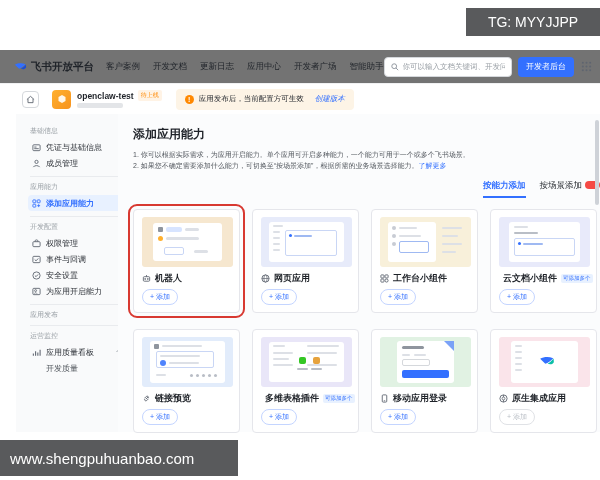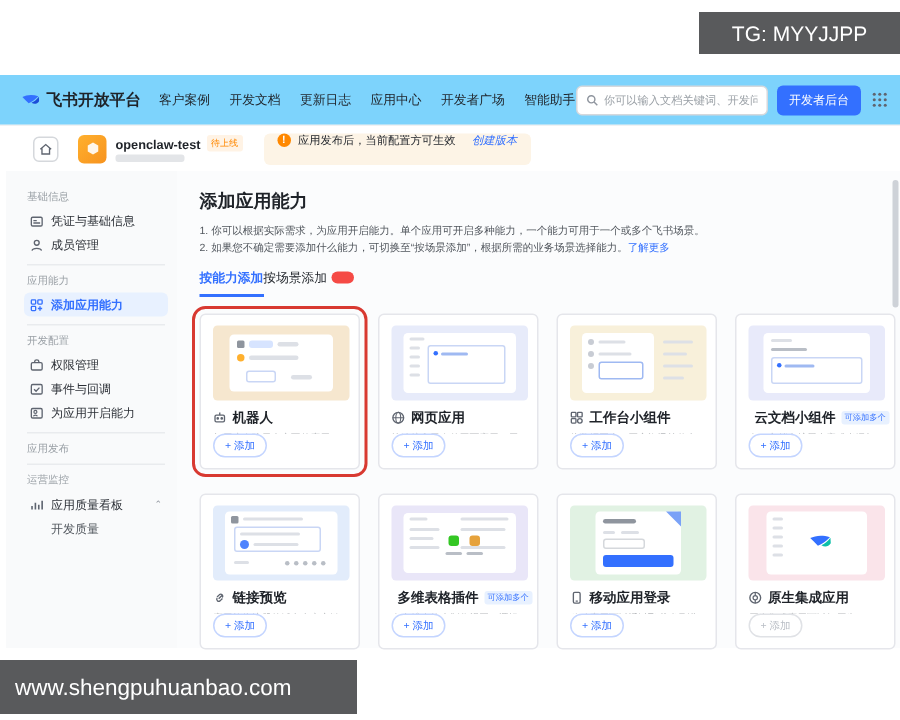--- a/index.html
+++ b/index.html
@@ -12,21 +12,21 @@
   .tg-box {
     position:absolute; top:8px; right:0; width:134px; height:28px; background:#595a5c;
     color:#fff; font-size:14px; display:flex; align-items:center; justify-content:center; z-index:50;
   }
   .site-box {
     position:absolute; left:0; top:440px; width:238px; height:36px; background:#595a5c;
     color:#fff; font-size:15px; display:flex; align-items:center; padding-left:10px; z-index:50;
   }
   
   .topnav {
-    position:absolute; top:50px; left:0; width:600px; height:34px; background:#7dd3fc;
+    position:absolute; top:50px; left:0; width:600px; height:34px; background:#737373;
     border-bottom:1px solid #f0f1f2; display:flex; align-items:center; padding:0 8px 0 14px;
   }
   .brand { display:flex; align-items:center; gap:4px; margin-right:12px; }
   .brand-name { font-size:10.5px; font-weight:bold; white-space:nowrap; }
   .nav-items { display:flex; gap:13px; }
   .nav-item { font-size:8.5px; color:#1f2329; white-space:nowrap; cursor:pointer; }
   .searchbox {
     margin-left:auto; width:188px; height:20px; border:1px solid #d5d8dc; border-radius:4px;
     display:flex; align-items:center; padding:0 6px; gap:4px; background:#fff;
   }
@@ -56,31 +56,31 @@
   }
   .app-meta { margin-left:6px; display:flex; flex-direction:column; justify-content:center; }
   .app-name-row { display:flex; align-items:center; gap:4px; }
   .app-name { font-size:8.5px; font-weight:bold; color:#1f2329; }
   .status-tag {
     font-size:6px; color:#ff8800; background:#fff3e5; border-radius:2px; padding:1px 3px; white-space:nowrap;
   }
   .app-sub { margin-top:2px; width:46px; height:5px; border-radius:2px; background:#e3e5e8; }
   .alert-pill {
     margin-left:14px; height:21px; background:#fdf4e6; border-radius:4px;
-    display:flex; gap:5px; padding:0 9px;
+    display:flex; align-items:center; gap:5px; padding:0 9px;
   }
   .alert-dot {
     width:9px; height:9px; border-radius:50%; background:#ff8800; color:#fff; font-size:7px;
     display:flex; align-items:center; justify-content:center; font-weight:bold;
   }
   .alert-text { font-size:7.5px; color:#1f2329; white-space:nowrap; }
   .alert-link { font-size:7.5px; color:#3370ff; margin-left:6px; white-space:nowrap; cursor:pointer;font-style:italic; }
   
   .sidebar {
-    position:absolute; top:114px; left:4px; width:118px; height:318px; background:#f9fafb;
+    position:absolute; top:114px; left:16px; width:118px; height:318px; background:#f9fafb;
     border-right:1px solid #eceef0; padding:7px 9px 0 12px; overflow:hidden;
   }
   .side-header { font-size:7px; color:#9aa0a6; margin:5px 0 3px 2px; }
   .side-item {
     display:flex; align-items:center; gap:5px; height:16px; padding:0 4px; border-radius:4px;
     font-size:8px; color:#2b2f36; cursor:pointer; white-space:nowrap;
   }
   .side-item.active { background:#e8f1ff; color:#3370ff; font-weight:bold; }
   .side-item.active svg { stroke:#3370ff; }
   .side-item svg { stroke:#5f6570; flex:none; }
@@ -89,21 +89,21 @@
   .side-chevron { margin-left:auto; font-size:6px; color:#8f959e; }
   
   .main {
     position:absolute; top:114px; left:118px; width:482px; height:318px;
     background:#fbfcfd; padding:12px 0 0 15px;
   }
   .page-title { font-size:12px; font-weight:bold; color:#1f2329; }
   .instr { font-size:7px; color:#51565d; line-height:11px; margin-top:6px; }
   .instr-line { white-space:nowrap; }
   .link-blue { color:#3370ff; cursor:pointer; }
-  .tabs { display:flex; margin-top:9px; }
+  .tabs { display:flex; gap:14px; margin-top:9px;justify-content:flex-end; }
   .tab { font-size:8.5px; padding-bottom:4px; cursor:pointer; display:flex; align-items:flex-start; gap:3px; color:#1f2329; }
   .tab.active { color:#3370ff; font-weight:bold; border-bottom:2px solid #3370ff; }
   .new-badge { width:15px; height:8px; border-radius:4px; background:#f54a45; margin-top:1px; }
   
   .cards { margin-top:11px; display:grid; grid-template-columns:repeat(4,107px); gap:16px 12px; }
   .card {
     width:107px; height:104px; background:#fff; border:1px solid #e5e6eb; border-radius:4px;
     padding:7px 8px; display:flex; flex-direction:column; cursor:pointer;
   }
   .card.annotated { outline:2px solid #d83931; outline-offset:3px; }
@@ -260,20 +260,27 @@
     </div>
     <div class="side-item">
       <svg width="9" height="9" viewBox="0 0 10 10">
           <rect x="1" y="1.5" width="8" height="7" rx="1" fill="none" stroke-width="1"></rect>
           <path d="M3 5 L4.5 6.5 L7 3.8" fill="none" stroke-width="1"></path>
         </svg>
       <span>事件与回调</span>
     </div>
     <div class="side-item">
       <svg width="9" height="9" viewBox="0 0 10 10">
+          <circle cx="5" cy="5" r="4" fill="none" stroke-width="1"></circle>
+          <path d="M3.2 5 L4.5 6.3 L6.8 3.8" fill="none" stroke-width="1"></path>
+        </svg>
+      <span>安全设置</span>
+    </div>
+    <div class="side-item">
+      <svg width="9" height="9" viewBox="0 0 10 10">
           <rect x="1" y="1.5" width="8" height="7" rx="1" fill="none" stroke-width="1"></rect>
           <circle cx="4" cy="4" r="1.1" fill="none" stroke-width="0.9"></circle>
           <path d="M2.5 7.3 C3 6.1 5 6.1 5.5 7.3" fill="none" stroke-width="0.9"></path>
         </svg>
       <span>为应用开启能力</span>
     </div>
     <div class="side-div"></div>
 
     <div class="side-header">应用发布</div>
     <div class="side-div"></div>

